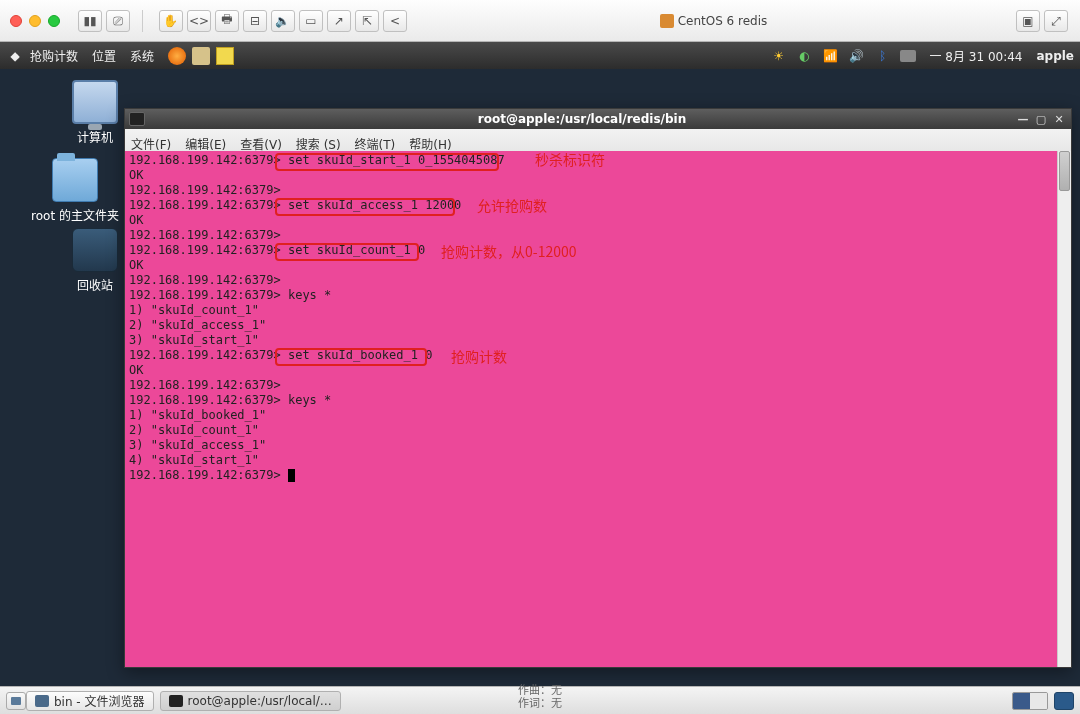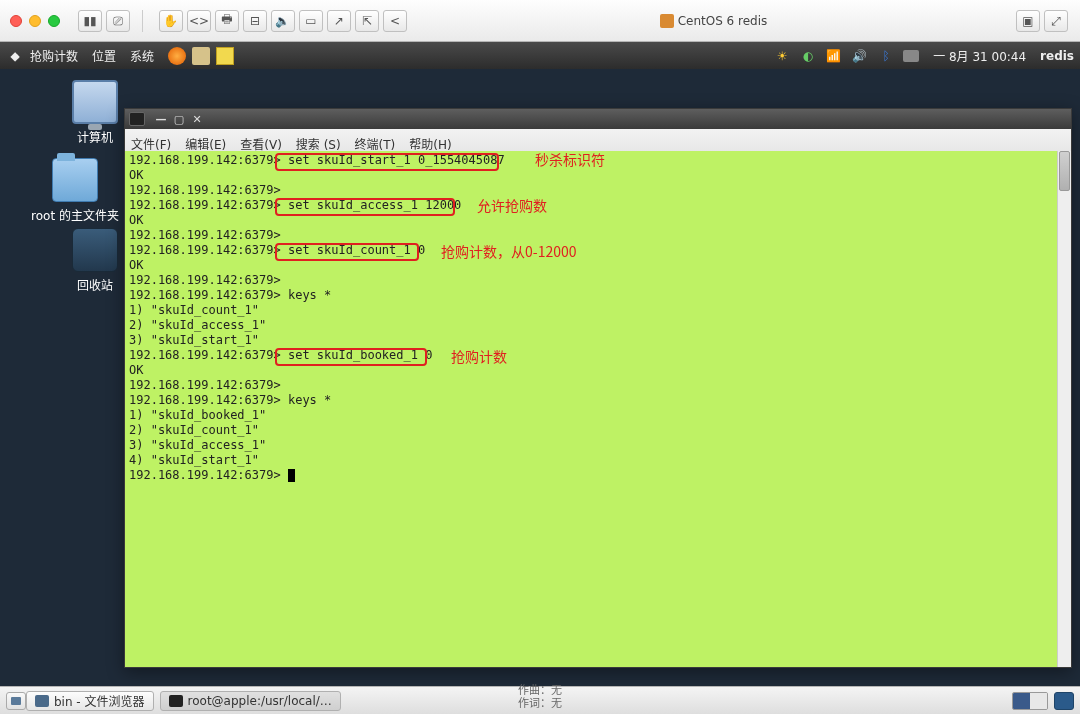--- a/index.html
+++ b/index.html
@@ -33,21 +33,21 @@
 .trash{background:linear-gradient(#3a5c7a,#22384d);border:1px solid #1a2a38;border-radius:6px;}
 
 
 .termwin{position:absolute;left:124px;top:108px;width:948px;height:560px;background:#fff;border:1px solid #3a3a3a;box-shadow:0 4px 16px rgba(0,0,0,.4);}
 .termtitle{height:20px;background:linear-gradient(#5e5e5e,#3a3a3a);color:#fff;font-size:12px;display:flex;align-items:center;padding:0 4px;font-weight:bold;}
 .termtitle .ticon{width:16px;height:14px;background:#222;border:1px solid #666;margin-right:6px;border-radius:2px;}
 .termtitle .tt{flex:1;text-align:center;}
 .wbtn{width:16px;height:14px;display:flex;align-items:center;justify-content:center;margin-left:2px;color:#ddd;font-size:11px;cursor:default;}
 .termmenu{height:30px;background:linear-gradient(#f2f2f2,#e4e4e4);border-bottom:1px solid #c0c0c0;display:flex;align-items:center;font-size:12px;color:#333;padding:0 6px;gap:14px;}
 .termmenu span{cursor:default;}
-.termbody{position:absolute;top:42px;left:0;right:14px;bottom:0;background:#bef264;color:#222;font-family:"DejaVu Sans Mono","Noto Sans Mono CJK SC",monospace;font-size:12px;line-height:15px;padding:2px 4px;white-space:pre;overflow:hidden;}
+.termbody{position:absolute;top:42px;left:0;right:14px;bottom:0;background:#ec4899;color:#222;font-family:"DejaVu Sans Mono","Noto Sans Mono CJK SC",monospace;font-size:12px;line-height:15px;padding:2px 4px;white-space:pre;overflow:hidden;}
 .scrollbar{position:absolute;top:42px;right:0;bottom:0;width:14px;background:#eee;border-left:1px solid #ccc;}
 .scrollbar .thumb{position:absolute;left:1px;right:1px;top:0;height:40px;background:linear-gradient(#d0d0d0,#b0b0b0);border:1px solid #999;border-radius:2px;}
 
 .cursor{display:inline-block;width:7px;height:13px;background:#000;vertical-align:text-bottom;}
 .annot{position:absolute;color:#e02020;font-size:14px;font-family:"Noto Sans CJK SC",sans-serif;}
 .rbox{position:absolute;border:2px solid #e02020;border-radius:4px;height:18px;}
 
 
 .bottom{position:absolute;left:0;right:0;bottom:0;height:28px;background:linear-gradient(#f4f4f4,#dedede);border-top:1px solid #b5b5b5;display:flex;align-items:center;font-size:12px;color:#333;padding:0 6px;}
 .taskbtn{display:inline-flex;align-items:center;height:20px;padding:0 8px;border:1px solid #b0b0b0;border-radius:3px;background:linear-gradient(#fdfdfd,#e6e6e6);margin-right:6px;gap:5px;}
@@ -105,40 +105,41 @@
   <span class="ficon" style="background:#d6c28a;border-radius:2px;"></span>
   <span class="ficon" style="background:#f2d94e;border:1px solid #c0a020;"></span>
   <div class="panel-right">
     <span class="tile" style="color:#ffcc33;">☀</span>
     <span class="tile" style="color:#6c6;">◐</span>
     <span class="tile" style="color:#aaa;">📶</span>
     <span class="tile" style="color:#bbb;">🔊</span>
     <span class="tile" style="color:#3a7adb;">ᛒ</span>
     <span class="tile" style="background:#888;border-radius:2px;width:16px;height:12px;"></span>
     <span style="margin:0 6px;">一 8月 31 00:44</span>
-    <span style="font-weight:bold;">redis</span>
+    <span style="font-weight:bold;">apple</span>
   </div>
 </div>
 
 <div class="desktop-icon" style="top:80px;left:40px;">
   <div class="di-img computer"></div>
   <div>计算机</div>
 </div>
 <div class="desktop-icon" style="top:158px;left:20px;">
   <div class="di-img folder"></div>
   <div>root 的主文件夹</div>
 </div>
 <div class="desktop-icon" style="top:228px;left:40px;">
   <div class="di-img trash"></div>
   <div>回收站</div>
 </div>
 
 <div class="termwin">
   <div class="termtitle">
     <span class="ticon"></span>
+    <span class="tt">root@apple:/usr/local/redis/bin</span>
     <span class="wbtn">—</span>
     <span class="wbtn">▢</span>
     <span class="wbtn">✕</span>
   </div>
   <div class="termmenu">
     <span>文件(F)</span>
     <span>编辑(E)</span>
     <span>查看(V)</span>
     <span>搜索 (S)</span>
     <span>终端(T)</span>

